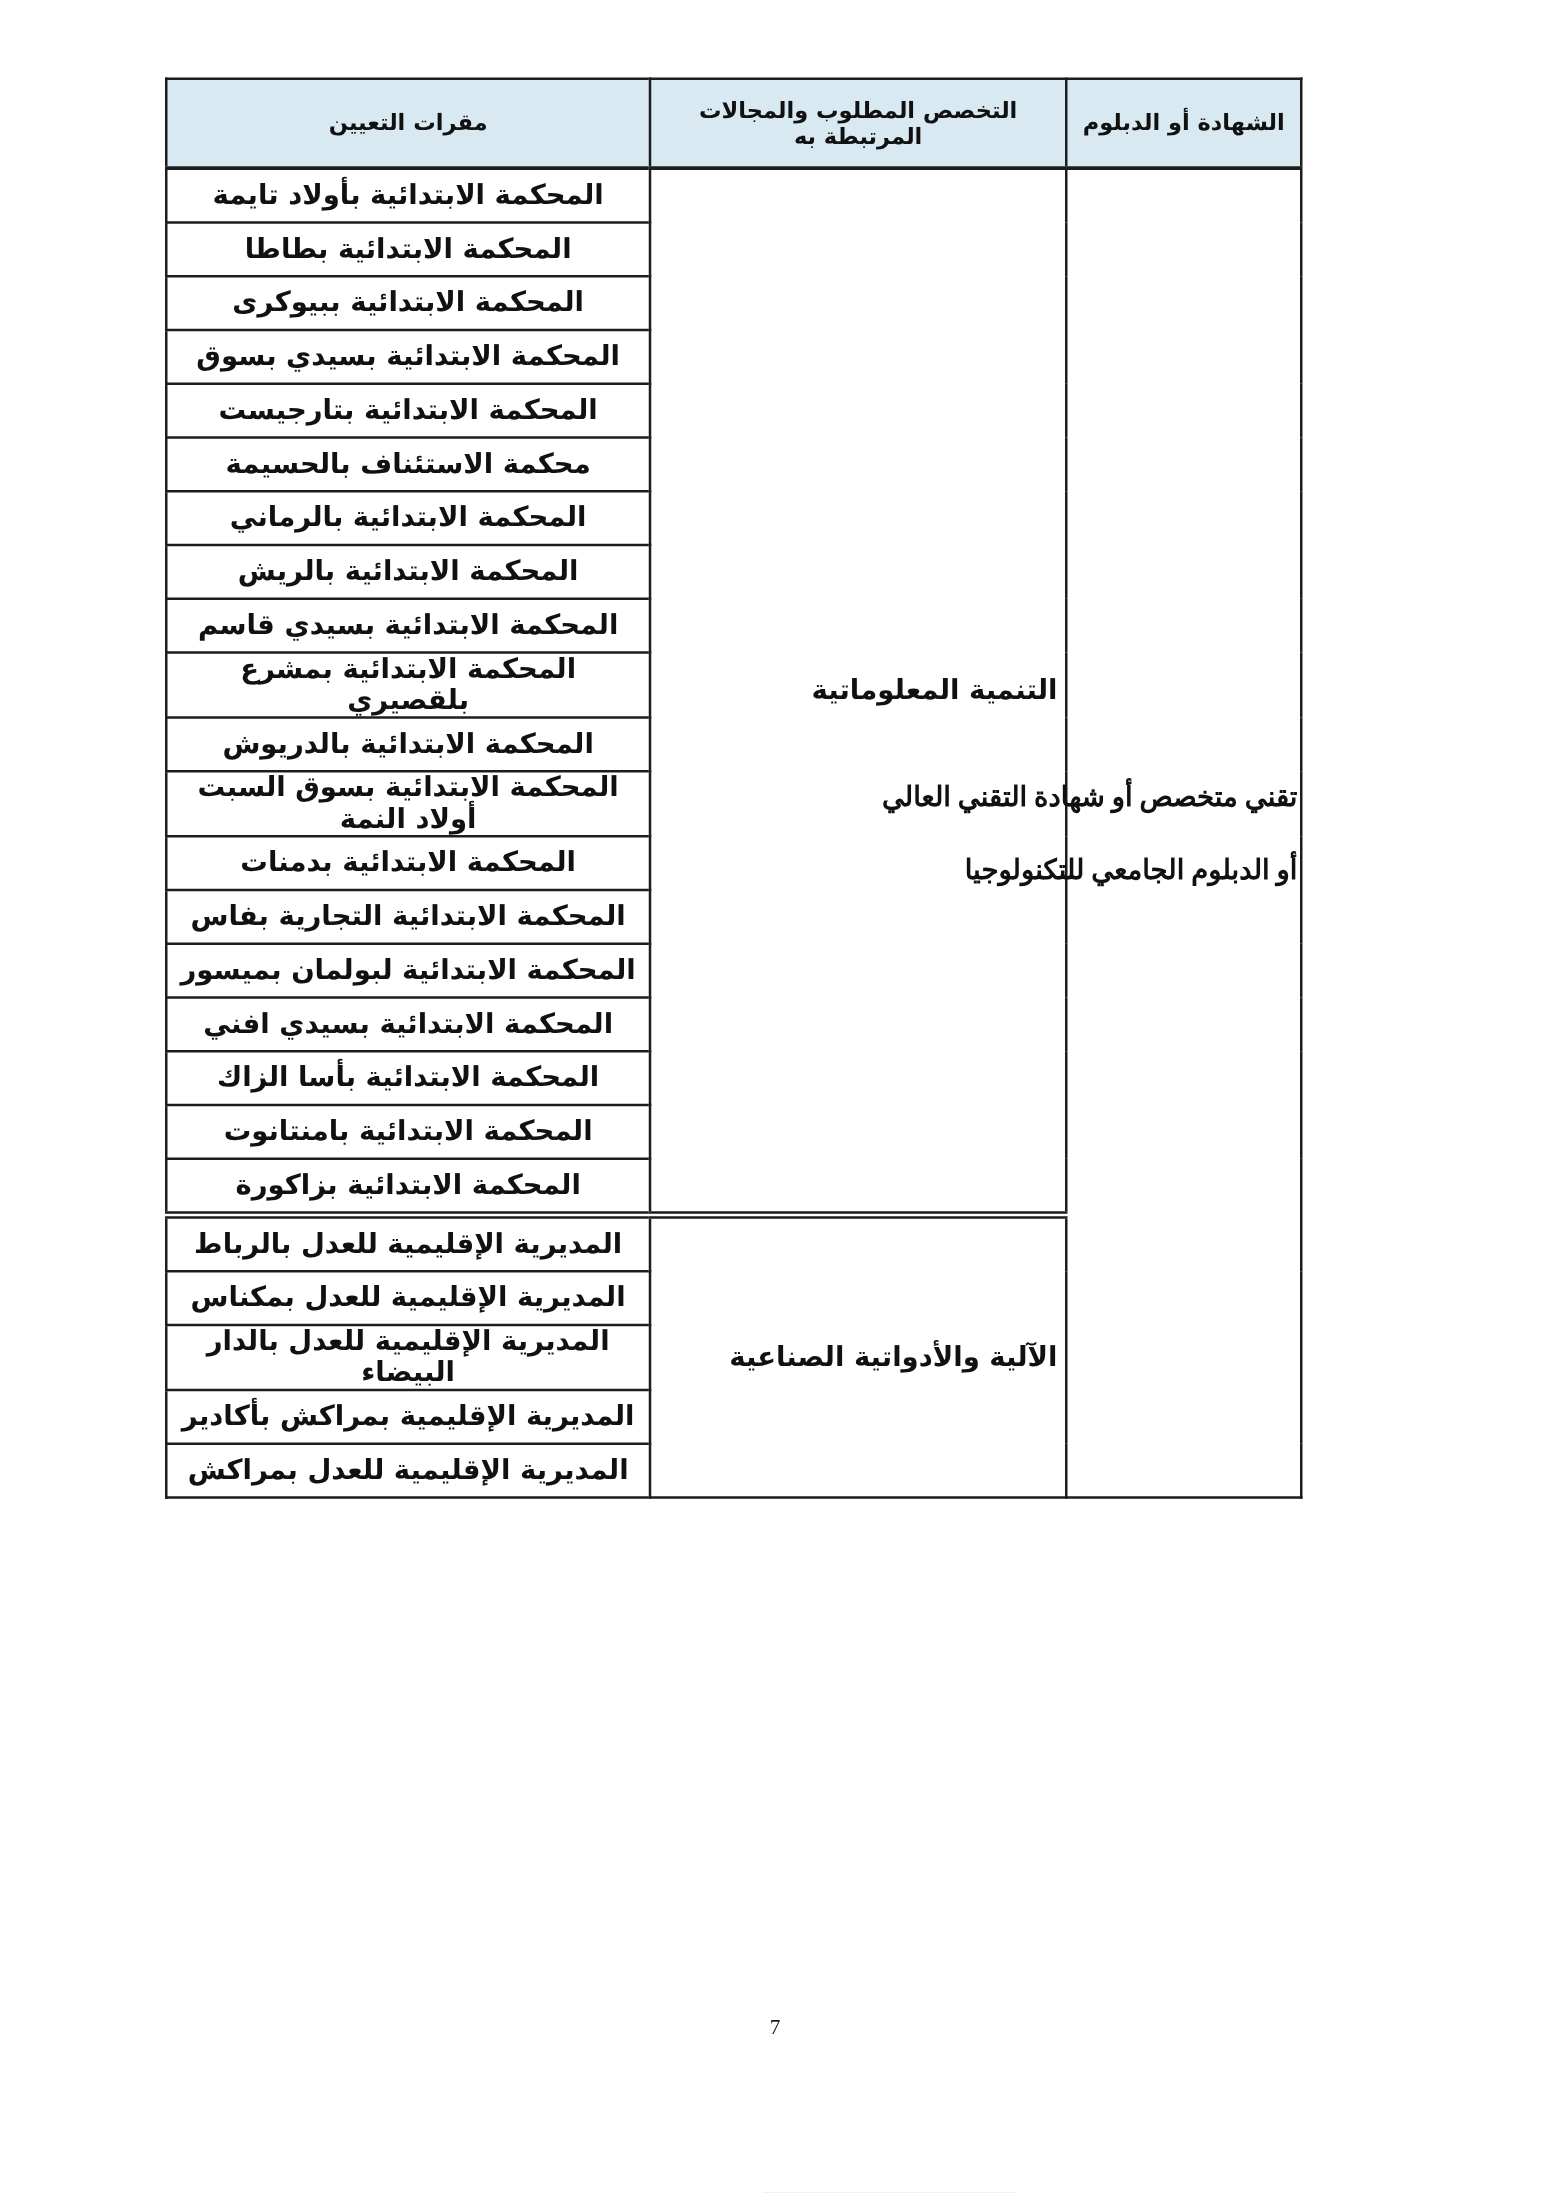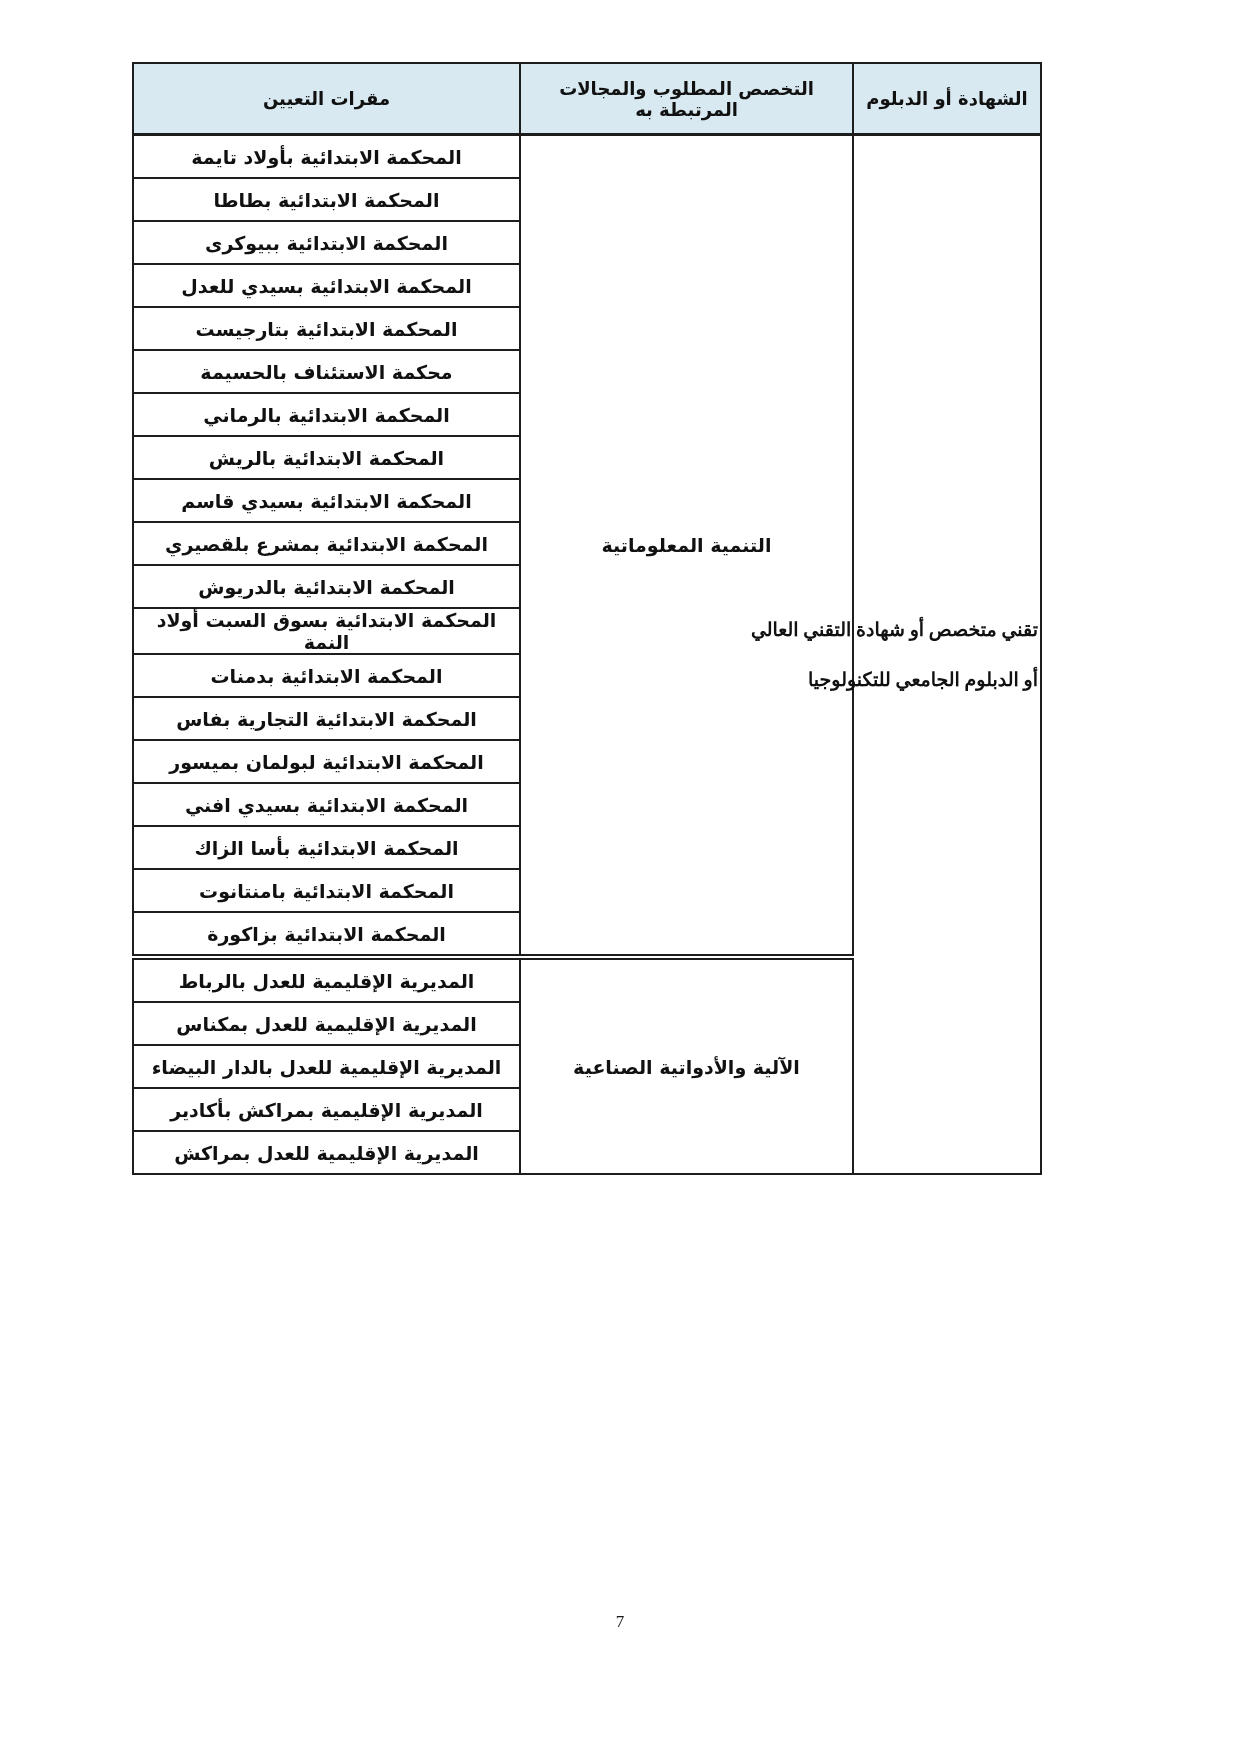--- a/index.html
+++ b/index.html
@@ -30,23 +30,23 @@
     padding: 0 6px;
     overflow: visible;
   }
   .main-table thead th {
     height: 69px;
     background: #d9e9f1;
     border-bottom: 3px solid #1d1d1d;
     font-size: 18px;
     margin-left: 14px;
   }
-  .main-table tbody td { height: 41px; font-size: 19px; }
+  .main-table tbody td { height: 41px; font-size: 22px; }
   td.loc-cell { font-size: 17px; }
-  td.spec-cell { font-size: 17.5px; }
+  td.spec-cell { font-size: 17.5px; text-align: right; }
   td.diploma-cell {
     font-size: 14px;
     letter-spacing: -0.3px;
     padding: 0 2px;
     font-family: Liberation Serif, serif;
   }
   .diploma-line { white-space: nowrap; line-height: 2.6; }
   tr.sep > td { border-top: 6px double #1d1d1d; margin-top: 28px; }
   .page-number {
     position: absolute;
@@ -86,21 +86,21 @@
           <td rowspan="19" class="spec-cell">التنمية المعلوماتية</td>
           <td class="loc-cell">المحكمة الابتدائية بأولاد تايمة</td>
         </tr>
         <tr>
           <td class="loc-cell">المحكمة الابتدائية بطاطا</td>
         </tr>
         <tr>
           <td class="loc-cell">المحكمة الابتدائية ببيوكرى</td>
         </tr>
         <tr>
-          <td class="loc-cell">المحكمة الابتدائية بسيدي للعدل</td>
+          <td class="loc-cell">المحكمة الابتدائية بسيدي بسوق</td>
         </tr>
         <tr>
           <td class="loc-cell">المحكمة الابتدائية بتارجيست</td>
         </tr>
         <tr>
           <td class="loc-cell">محكمة الاستئناف بالحسيمة</td>
         </tr>
         <tr>
           <td class="loc-cell">المحكمة الابتدائية بالرماني</td>
         </tr>

